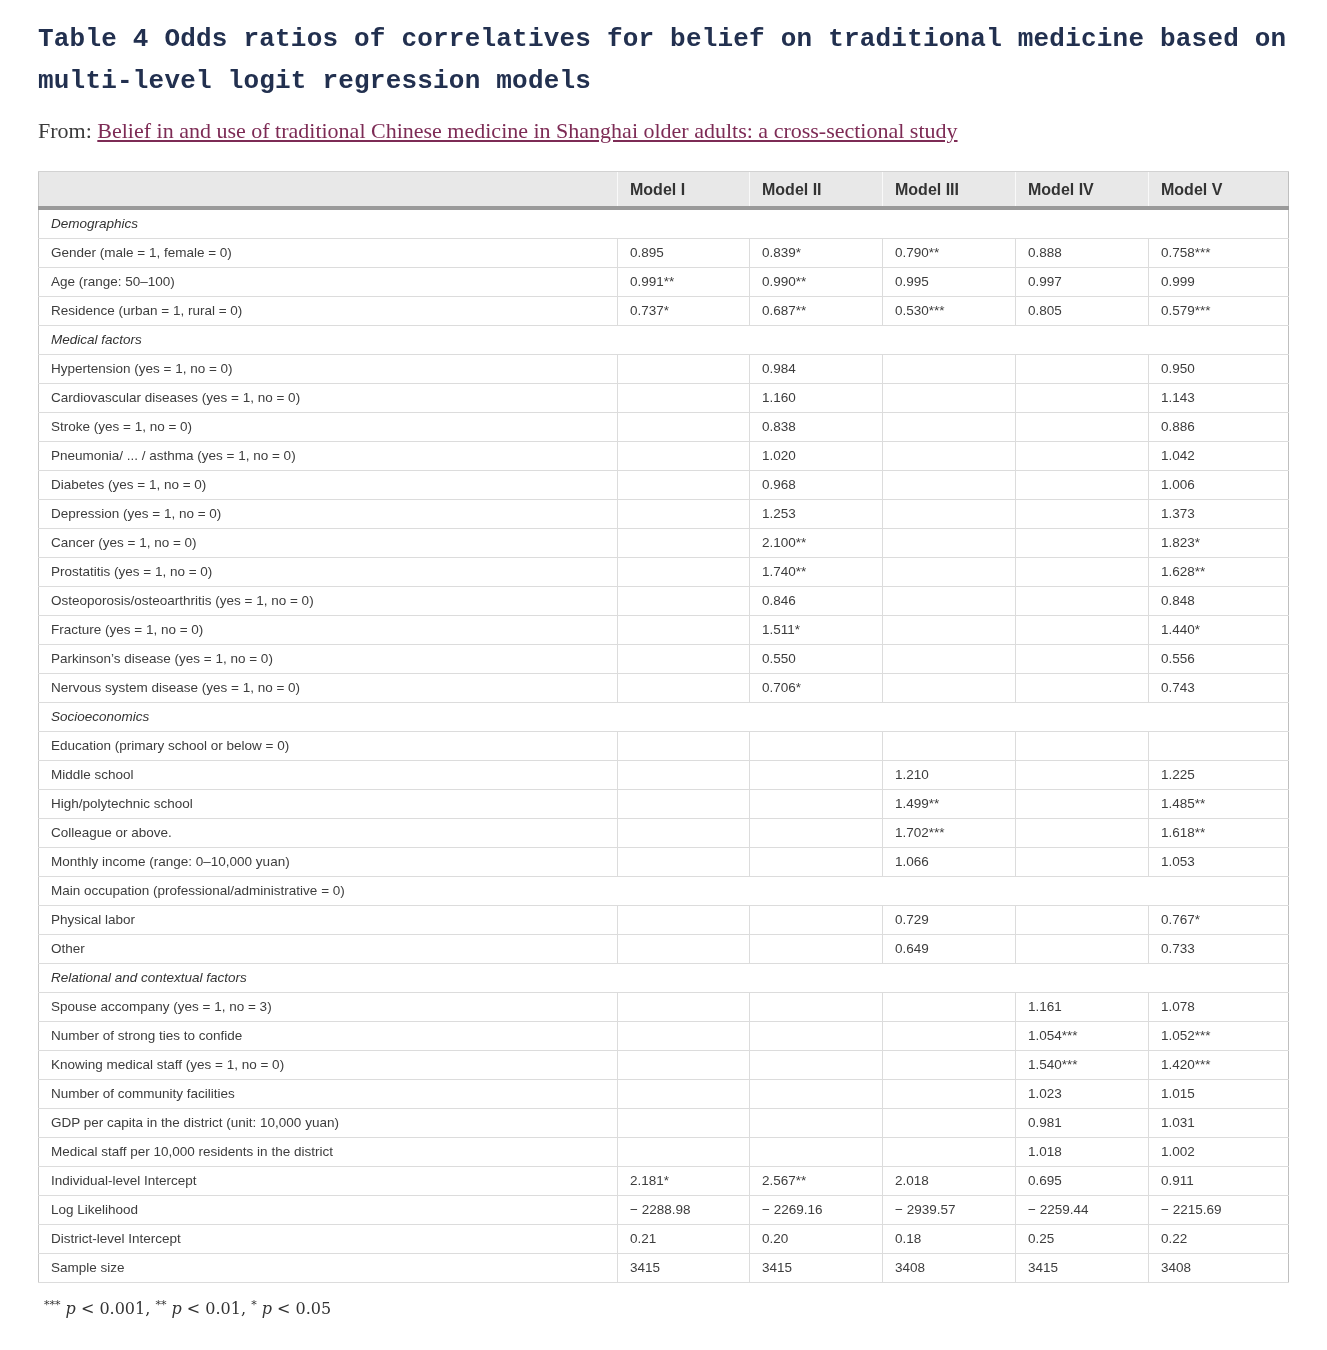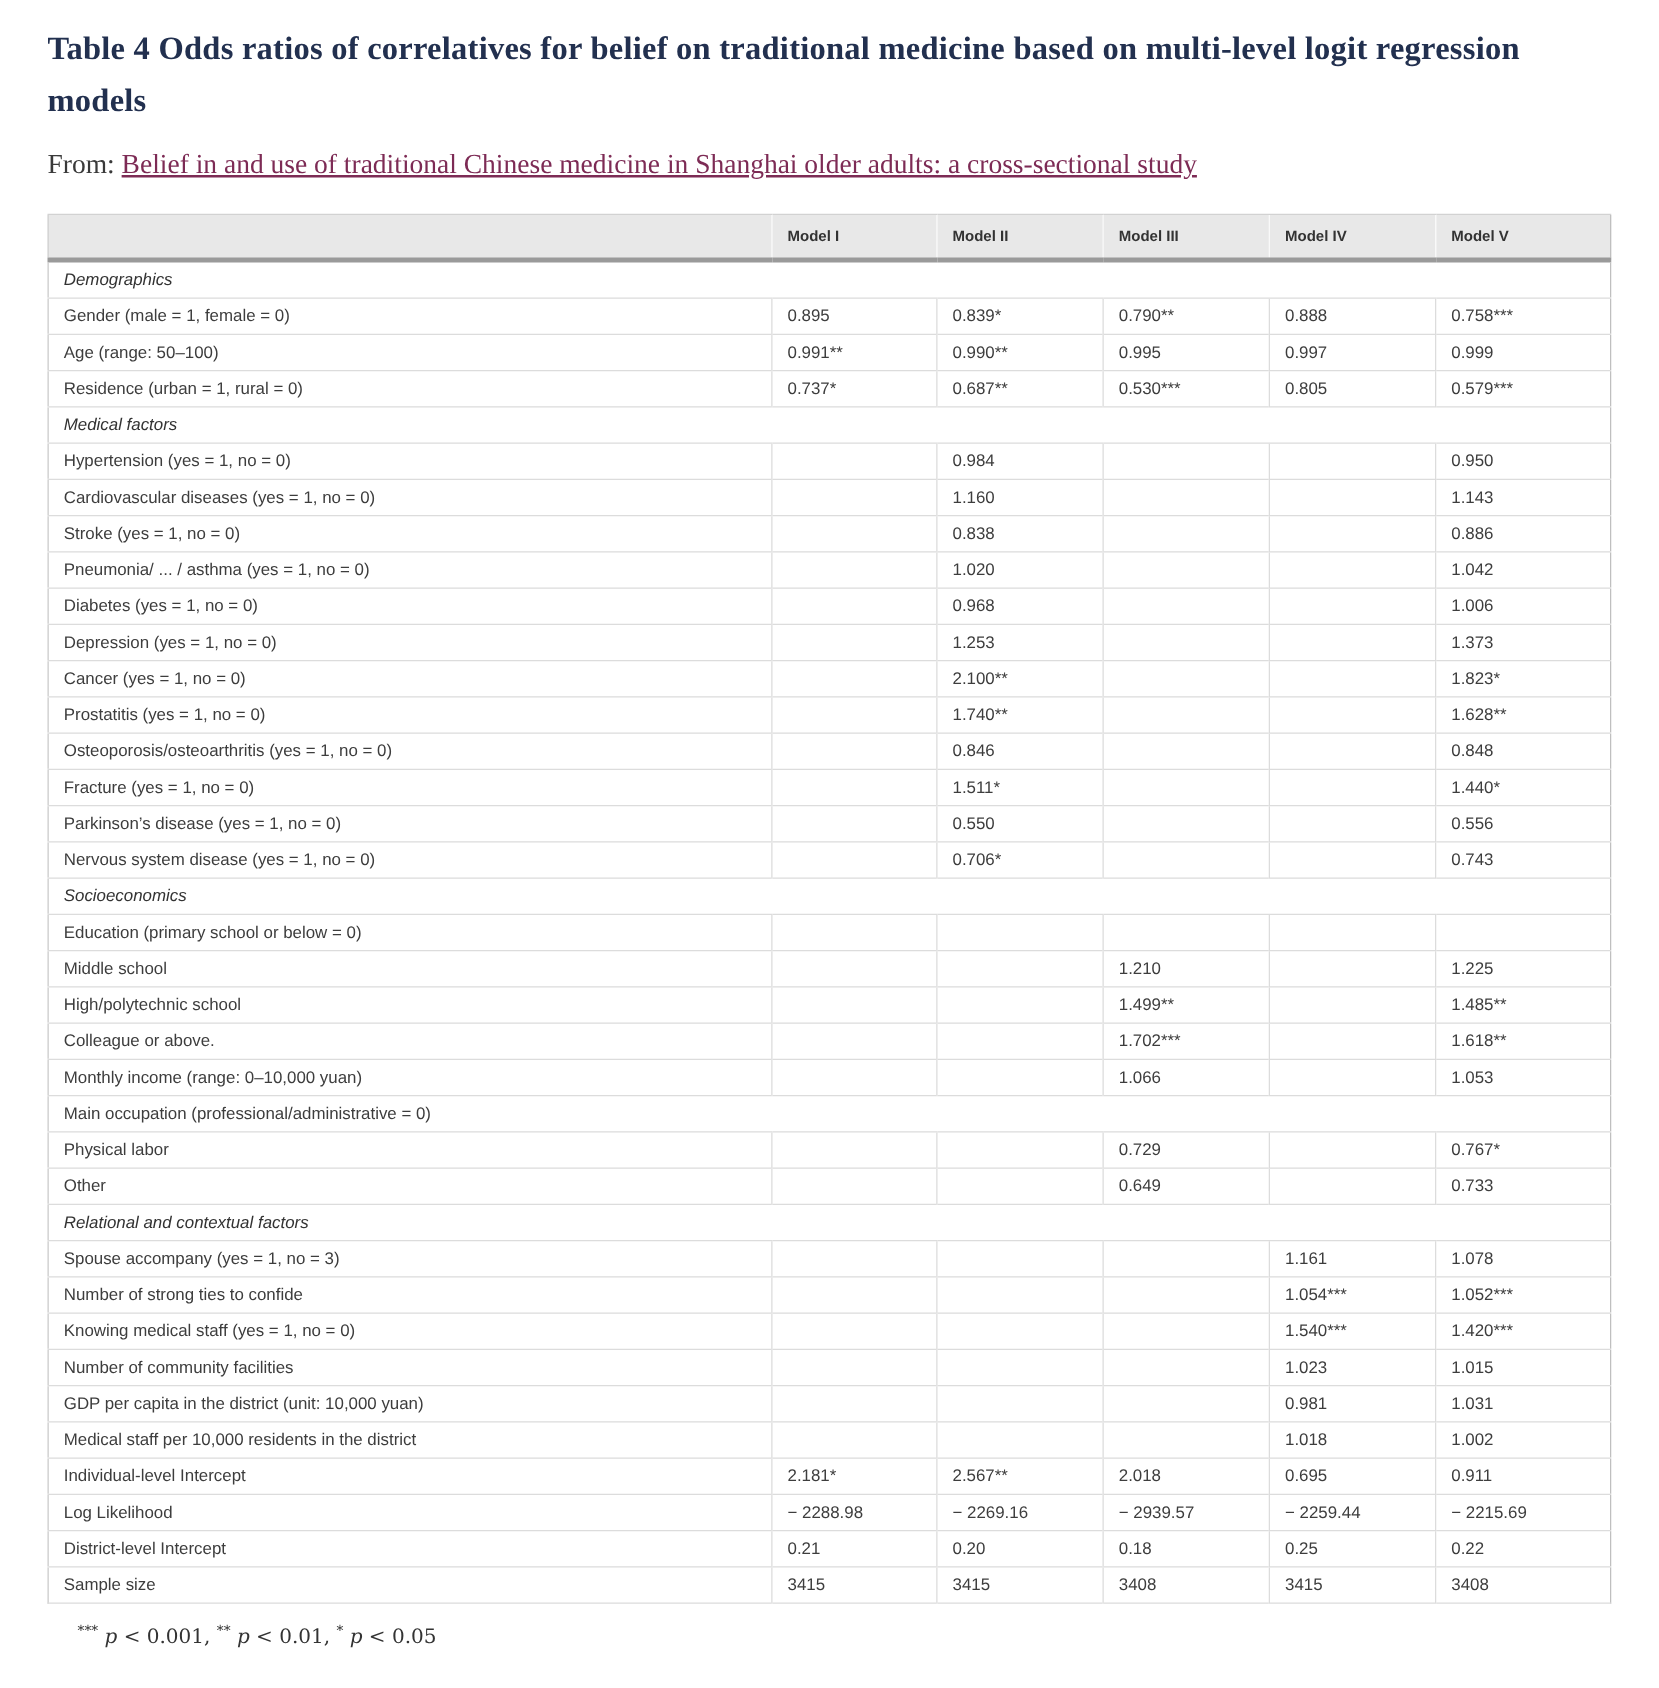--- a/index.html
+++ b/index.html
@@ -5,21 +5,21 @@
   * { margin:0; padding:0; box-sizing:border-box; }
   html,body { background:#ffffff; }
   body {
     font-family:"Liberation Sans", sans-serif;
     color:#3d3d3d;
     width:1327px;
   }
   .page { padding:12px 38px 30px 38px; }
 
   .table-title {
-    font-family:Liberation Serif, serif;
+    font-family:Liberation Mono, monospace;
     font-weight:700;
     font-size:26px;
     line-height:42px;
     letter-spacing:0.2px;
     color:#22304f;
     max-width:1250px;
     margin:6px 0 16px 0;
   }
 
   .from-line {
@@ -41,21 +41,21 @@
     table-layout:fixed;
     font-size:13.5px;
     color:#3d3d3d;
     border-left:1px solid #c9c9c9;
     border-right:1px solid #bfbfbf;
     border-bottom:1px solid #dcdcdc;
   }
   table.ort th {
     background:#e8e8e8;
     text-align:left;
-    font-size:12px;
+    font-size:16px;
     font-weight:700;
     color:#333333;
     padding:9px 12px 8px 12px;
     line-height:17px;
     border-top:1px solid #d2d2d2;
     border-bottom:4px solid #9a9a9a;
   }
   table.ort th + th { border-left:1px solid #f9f9f9; }
 
   table.ort td {
@@ -73,21 +73,21 @@
     font-style:italic;
     color:#333333;
     padding-left:8px;
   }
   td.cell-span { padding-left:8px; }
 
   .footnote {
     font-family:"DejaVu Serif","Liberation Serif", serif;
     font-size:16px;
     color:#333333;
-    margin:16px 0 0 24px;
+    margin:16px 0 0 6px;
   }
   .footnote sup { font-size:11px; line-height:0; }
   .footnote .pvar { font-style:italic; }
 </style>
 </head>
 <body>
 
 <div class="page">
 
   <h1 class="table-title">Table 4 Odds ratios of correlatives for belief on traditional medicine based on multi-level logit regression models</h1>

